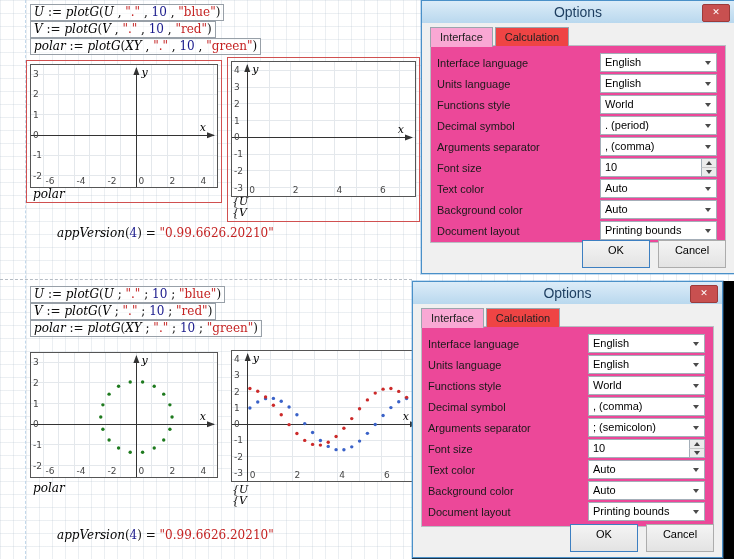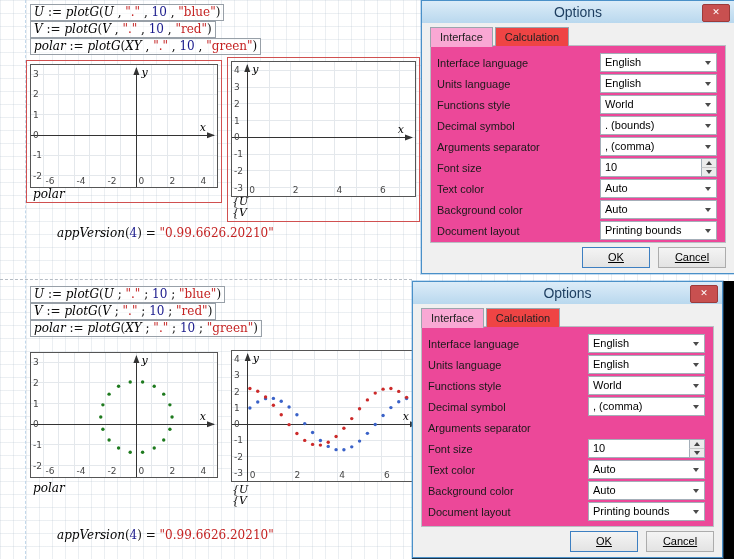--- a/index.html
+++ b/index.html
@@ -72,22 +72,22 @@
   .sp-up,.sp-dn{position:absolute;right:0;width:14px;height:8px;background:#ececec;
       border-left:1px solid #a4aeb8;}
   .sp-up{top:0;border-bottom:1px solid #c8c8c8;}
   .sp-dn{bottom:0;}
   .sp-up::after,.sp-dn::after{content:"";position:absolute;left:4px;}
   .sp-up::after{top:2px;border-left:3px solid transparent;border-right:3px solid transparent;
       border-bottom:4px solid #444;}
   .sp-dn::after{top:2px;border-left:3px solid transparent;border-right:3px solid transparent;
       border-top:4px solid #444;}
   .btns{position:absolute;right:8px;bottom:5px;display:flex;gap:8px;}
-  .btn{width:68px;height:21px;background:linear-gradient(#f4f4f4,#e3e3e3);
-       border:1px solid #acacac;text-align:center;line-height:19px;cursor:pointer;box-sizing:border-box;text-decoration:underline;}
+  .btn{width:68px;height:28px;background:linear-gradient(#f4f4f4,#e3e3e3);
+       border:1px solid #acacac;text-align:center;line-height:19px;cursor:pointer;box-sizing:border-box;}
   .btn.default{border:1px solid #3d7fc1;}
 </style>
 </head>
 <body>
 
 <div id="stage">
   <div id="worksheet">
     <div class="margin-line"></div>
     <div class="pagebreak"></div>
 
@@ -344,21 +344,21 @@
         <div class="opt-row">
           <div class="opt-label">Units language</div>
           <div class="dd"><span>English</span><span class="arrow"></span></div>
         </div>
         <div class="opt-row">
           <div class="opt-label">Functions style</div>
           <div class="dd"><span>World</span><span class="arrow"></span></div>
         </div>
         <div class="opt-row">
           <div class="opt-label">Decimal symbol</div>
-          <div class="dd"><span>. (bounds)</span><span class="arrow"></span></div>
+          <div class="dd"><span>. (period)</span><span class="arrow"></span></div>
         </div>
         <div class="opt-row">
           <div class="opt-label">Arguments separator</div>
           <div class="dd"><span>, (comma)</span><span class="arrow"></span></div>
         </div>
         <div class="opt-row">
           <div class="opt-label">Font size</div>
           <div class="spin"><span>10</span><div class="sp-up"></div><div class="sp-dn"></div></div>
         </div>
         <div class="opt-row">
@@ -399,20 +399,21 @@
         <div class="opt-row">
           <div class="opt-label">Functions style</div>
           <div class="dd"><span>World</span><span class="arrow"></span></div>
         </div>
         <div class="opt-row">
           <div class="opt-label">Decimal symbol</div>
           <div class="dd"><span>, (comma)</span><span class="arrow"></span></div>
         </div>
         <div class="opt-row">
           <div class="opt-label">Arguments separator</div>
+          <div class="dd"><span>; (semicolon)</span><span class="arrow"></span></div>
         </div>
         <div class="opt-row">
           <div class="opt-label">Font size</div>
           <div class="spin"><span>10</span><div class="sp-up"></div><div class="sp-dn"></div></div>
         </div>
         <div class="opt-row">
           <div class="opt-label">Text color</div>
           <div class="dd"><span>Auto</span><span class="arrow"></span></div>
         </div>
         <div class="opt-row">

